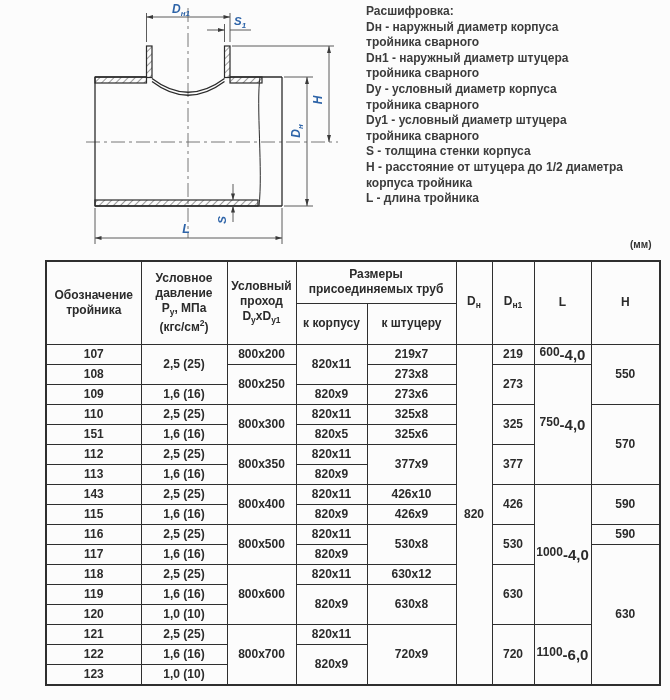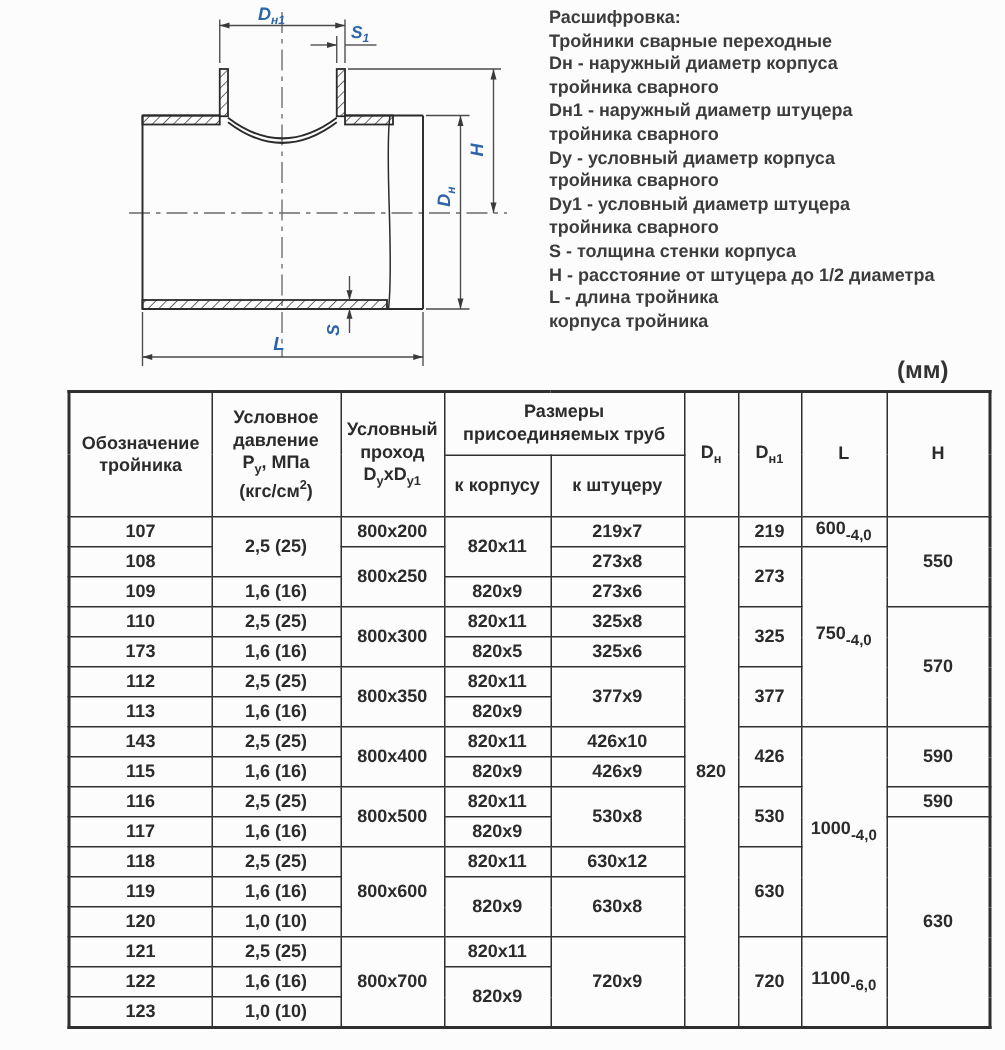--- a/index.html
+++ b/index.html
@@ -11,22 +11,22 @@
     color:#2d2d2d;
   }
   
   .diagram-wrap { position:absolute; left:0; top:0; width:360px; height:252px; }
   
   .legend {
     position:absolute; left:366px; top:4px; width:300px;
     font-size:12px; line-height:15.6px; font-weight:600; color:#3c3c3c;
   }
   .units {
-    position:absolute; left:598px; top:239px;
-    font-size:16px; font-weight:700; color:#333;
+    position:absolute; left:630px; top:239px;
+    font-size:10px; font-weight:700; color:#333;
   }
   
   table.spec {
     position:absolute; left:45px; top:260px; width:614px;
     border-collapse:collapse; table-layout:fixed;
     font-size:12px; font-weight:700; color:#2b2b2b;
     border:2px solid #2f2f2f;
   }
   table.spec th, table.spec td {
     border:1.5px solid #2f2f2f;
@@ -34,21 +34,21 @@
     padding:0 1px; line-height:1.25;
     font-weight:700;
   }
   table.spec thead th { font-size:12px; }
   .h1row th { height:42px; }
   .h2row th { height:41px; }
   table.spec tbody tr { height:20px; }
   table.spec tbody td { height:19px; }
   sub.sm { font-size:8.5px; }
   sup.sm { font-size:8.5px; }
-  .tol { font-size:10px; vertical-align:-4px; font-weight:700; }
+  .tol { font-size:15px; vertical-align:-4px; font-weight:700; }
 </style>
 </head>
 <body>
 
 <div class="page">
 
   <div class="diagram-wrap">
     <svg width="360" height="252" viewBox="0 0 360 252">
       <defs>
         <pattern id="hatch" width="5" height="5" patternUnits="userSpaceOnUse" patternTransform="rotate(45)">
@@ -126,33 +126,32 @@
         <text x="322" y="100" font-size="12" text-anchor="middle" transform="rotate(-90 322 100)">H</text>
         <text x="300" y="131" font-size="12" text-anchor="middle" transform="rotate(-90 300 131)"><tspan>D</tspan><tspan dy="3" font-size="8">н</tspan></text>
         <text x="226" y="220" font-size="11.5" text-anchor="middle" transform="rotate(-90 226 220)">S</text>
         <text x="186" y="233" font-size="12.5" text-anchor="middle">L</text>
       </g>
     </svg>
   </div>
 
   <div class="legend">
     <div>Расшифровка:</div>
-    <div>Тройники сварные переходные</div>
     <div>Dн - наружный диаметр корпуса</div>
     <div>тройника сварного</div>
     <div>Dн1 - наружный диаметр штуцера</div>
     <div>тройника сварного</div>
     <div>Dу - условный диаметр корпуса</div>
     <div>тройника сварного</div>
     <div>Dу1 - условный диаметр штуцера</div>
     <div>тройника сварного</div>
     <div>S - толщина стенки корпуса</div>
     <div>H - расстояние от штуцера до 1/2 диаметра</div>
+    <div>корпуса тройника</div>
     <div>L - длина тройника</div>
-    <div>корпуса тройника</div>
   </div>
 
   <div class="units">(мм)</div>
 
   <table class="spec">
     <colgroup>
       <col style="width:95px">
         <col style="width:86px">
         <col style="width:69px">
       <col style="width:71px">
@@ -206,21 +205,21 @@
       <tr>
         <td>110</td>
         <td>2,5 (25)</td>
         <td rowspan="2">800x300</td>
         <td>820x11</td>
         <td>325x8</td>
         <td rowspan="2">325</td>
         <td rowspan="4">570</td>
       </tr>
       <tr>
-        <td>173</td>
+        <td>151</td>
         <td>1,6 (16)</td>
         <td>820x5</td>
         <td>325x6</td>
       </tr>
       <tr>
         <td>112</td>
         <td>2,5 (25)</td>
         <td rowspan="2">800x350</td>
         <td>820x11</td>
         <td rowspan="2">377x9</td>

